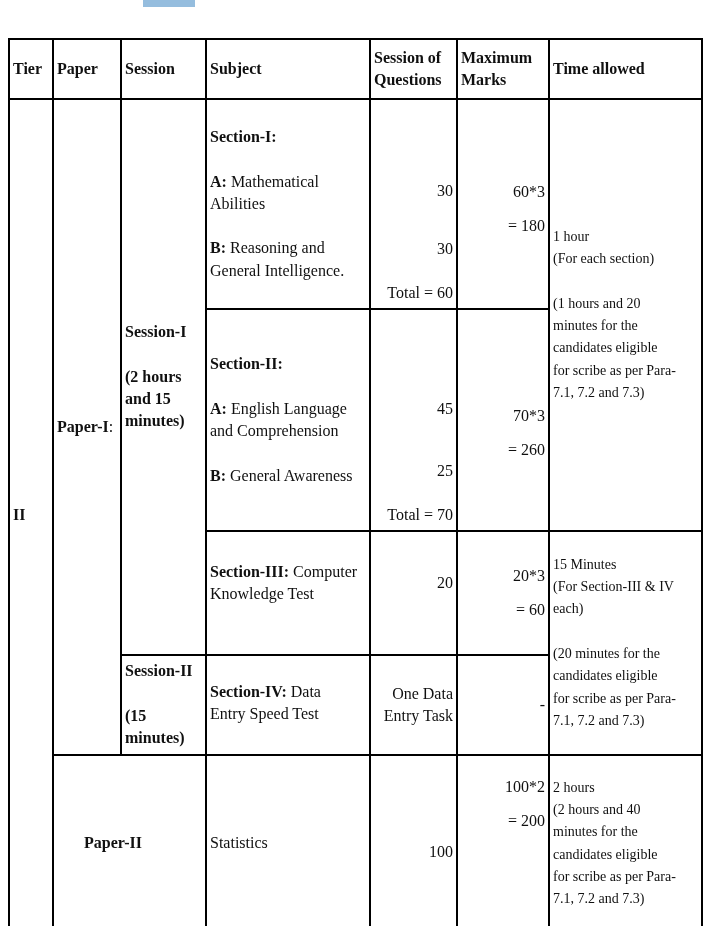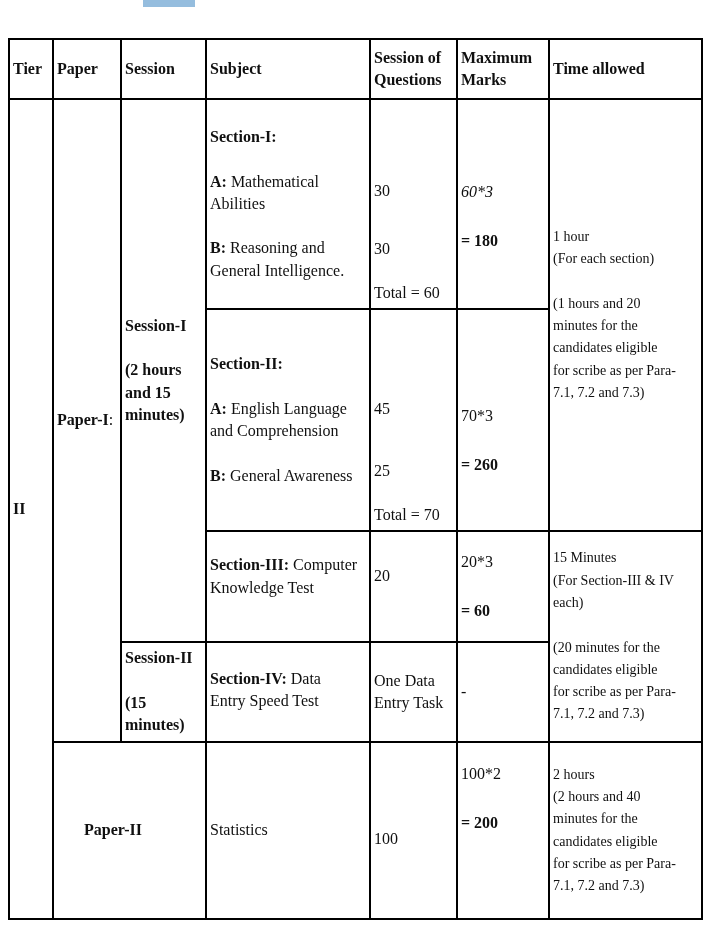--- a/index.html
+++ b/index.html
@@ -9,33 +9,33 @@
   .titlebar{position:absolute;left:88px;top:9px;font-size:16.5px;white-space:nowrap;}
   .secnum{display:inline-block;margin-right:40px;}
   .sectitle{font-weight:bold;}
 
   table.scheme{position:absolute;left:8px;top:38px;width:695px;
         border-collapse:collapse;table-layout:fixed;}
   td,th{border:2px solid #000;padding:0 3px;vertical-align:middle;
         font-size:16px;line-height:22.3px;overflow:hidden;}
   th{font-weight:bold;text-align:left;font-size:16px;line-height:22px;}
   tr.h0{height:60px;} tr.h1{height:210px;} tr.h2{height:222px;}
-  tr.h3{height:111px;} tr.h4{height:100px;} tr.h5{height:177px;}
+  tr.h3{height:124px;} tr.h4{height:100px;} tr.h5{height:177px;}
 
   .b{font-weight:bold;}
-  .ctr{text-align:left;}
+  .ctr{text-align:right;}
   .top{vertical-align:top;}
   .pre{white-space:pre-line;}
   .time{font-size:14px;line-height:22.3px;}
   .sl{line-height:22.3px;}
   .sp{height:22.3px;}
   .pb20{padding-bottom:20px;} .pb14{padding-bottom:4px;}
-  .mt13{margin-top:27px;font-weight:bold;} .mt15{margin-top:21px;} .mt31{margin-top:20px;}
+  .mt13{margin-top:12px;} .mt15{margin-top:21px;} .mt31{margin-top:20px;}
   .mt36{margin-top:36px;} .mt40{margin-top:40px;} .mt80{margin-top:80px;}
-  .mt81{margin-top:81px;font-style:italic;} .mt85{margin-top:85px;} .mt88{margin-top:88px;}
+  .mt81{margin-top:81px;} .mt85{margin-top:85px;} .mt88{margin-top:88px;}
   .mt95{margin-top:95px;}
   .paper2cell{padding-left:30px;}
 </style>
 </head>
 <body>
 
 <div class="page">
 
   <div class="hl" style="background: rgb(149, 189, 222);"></div>
 

